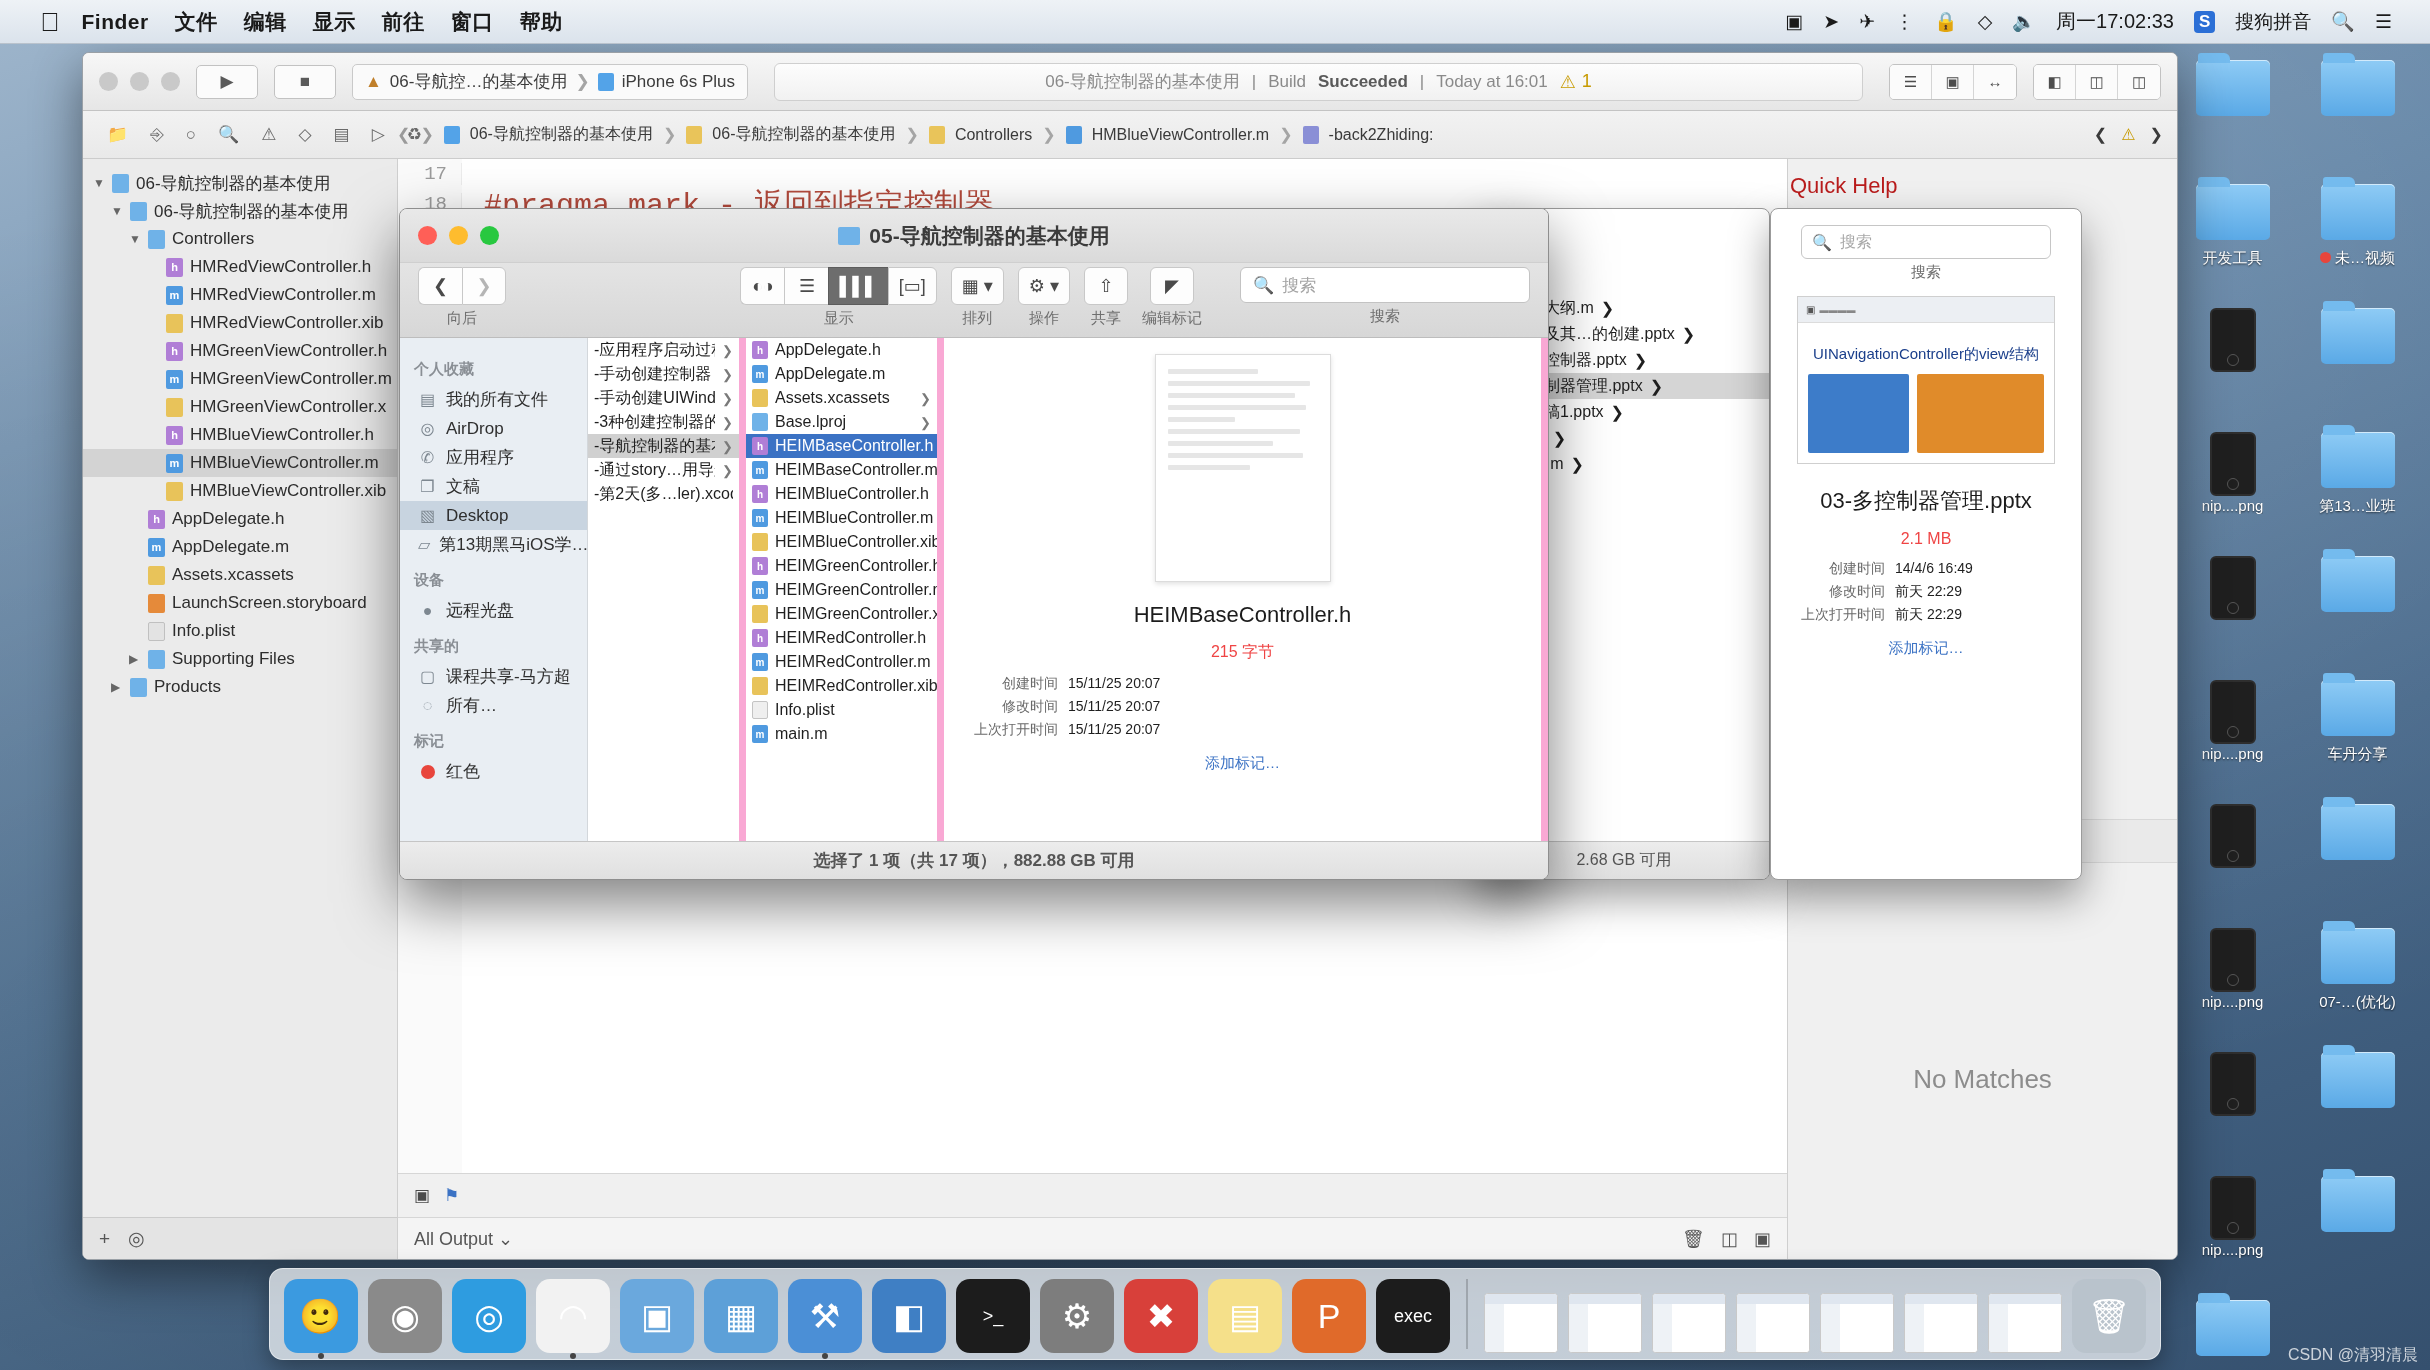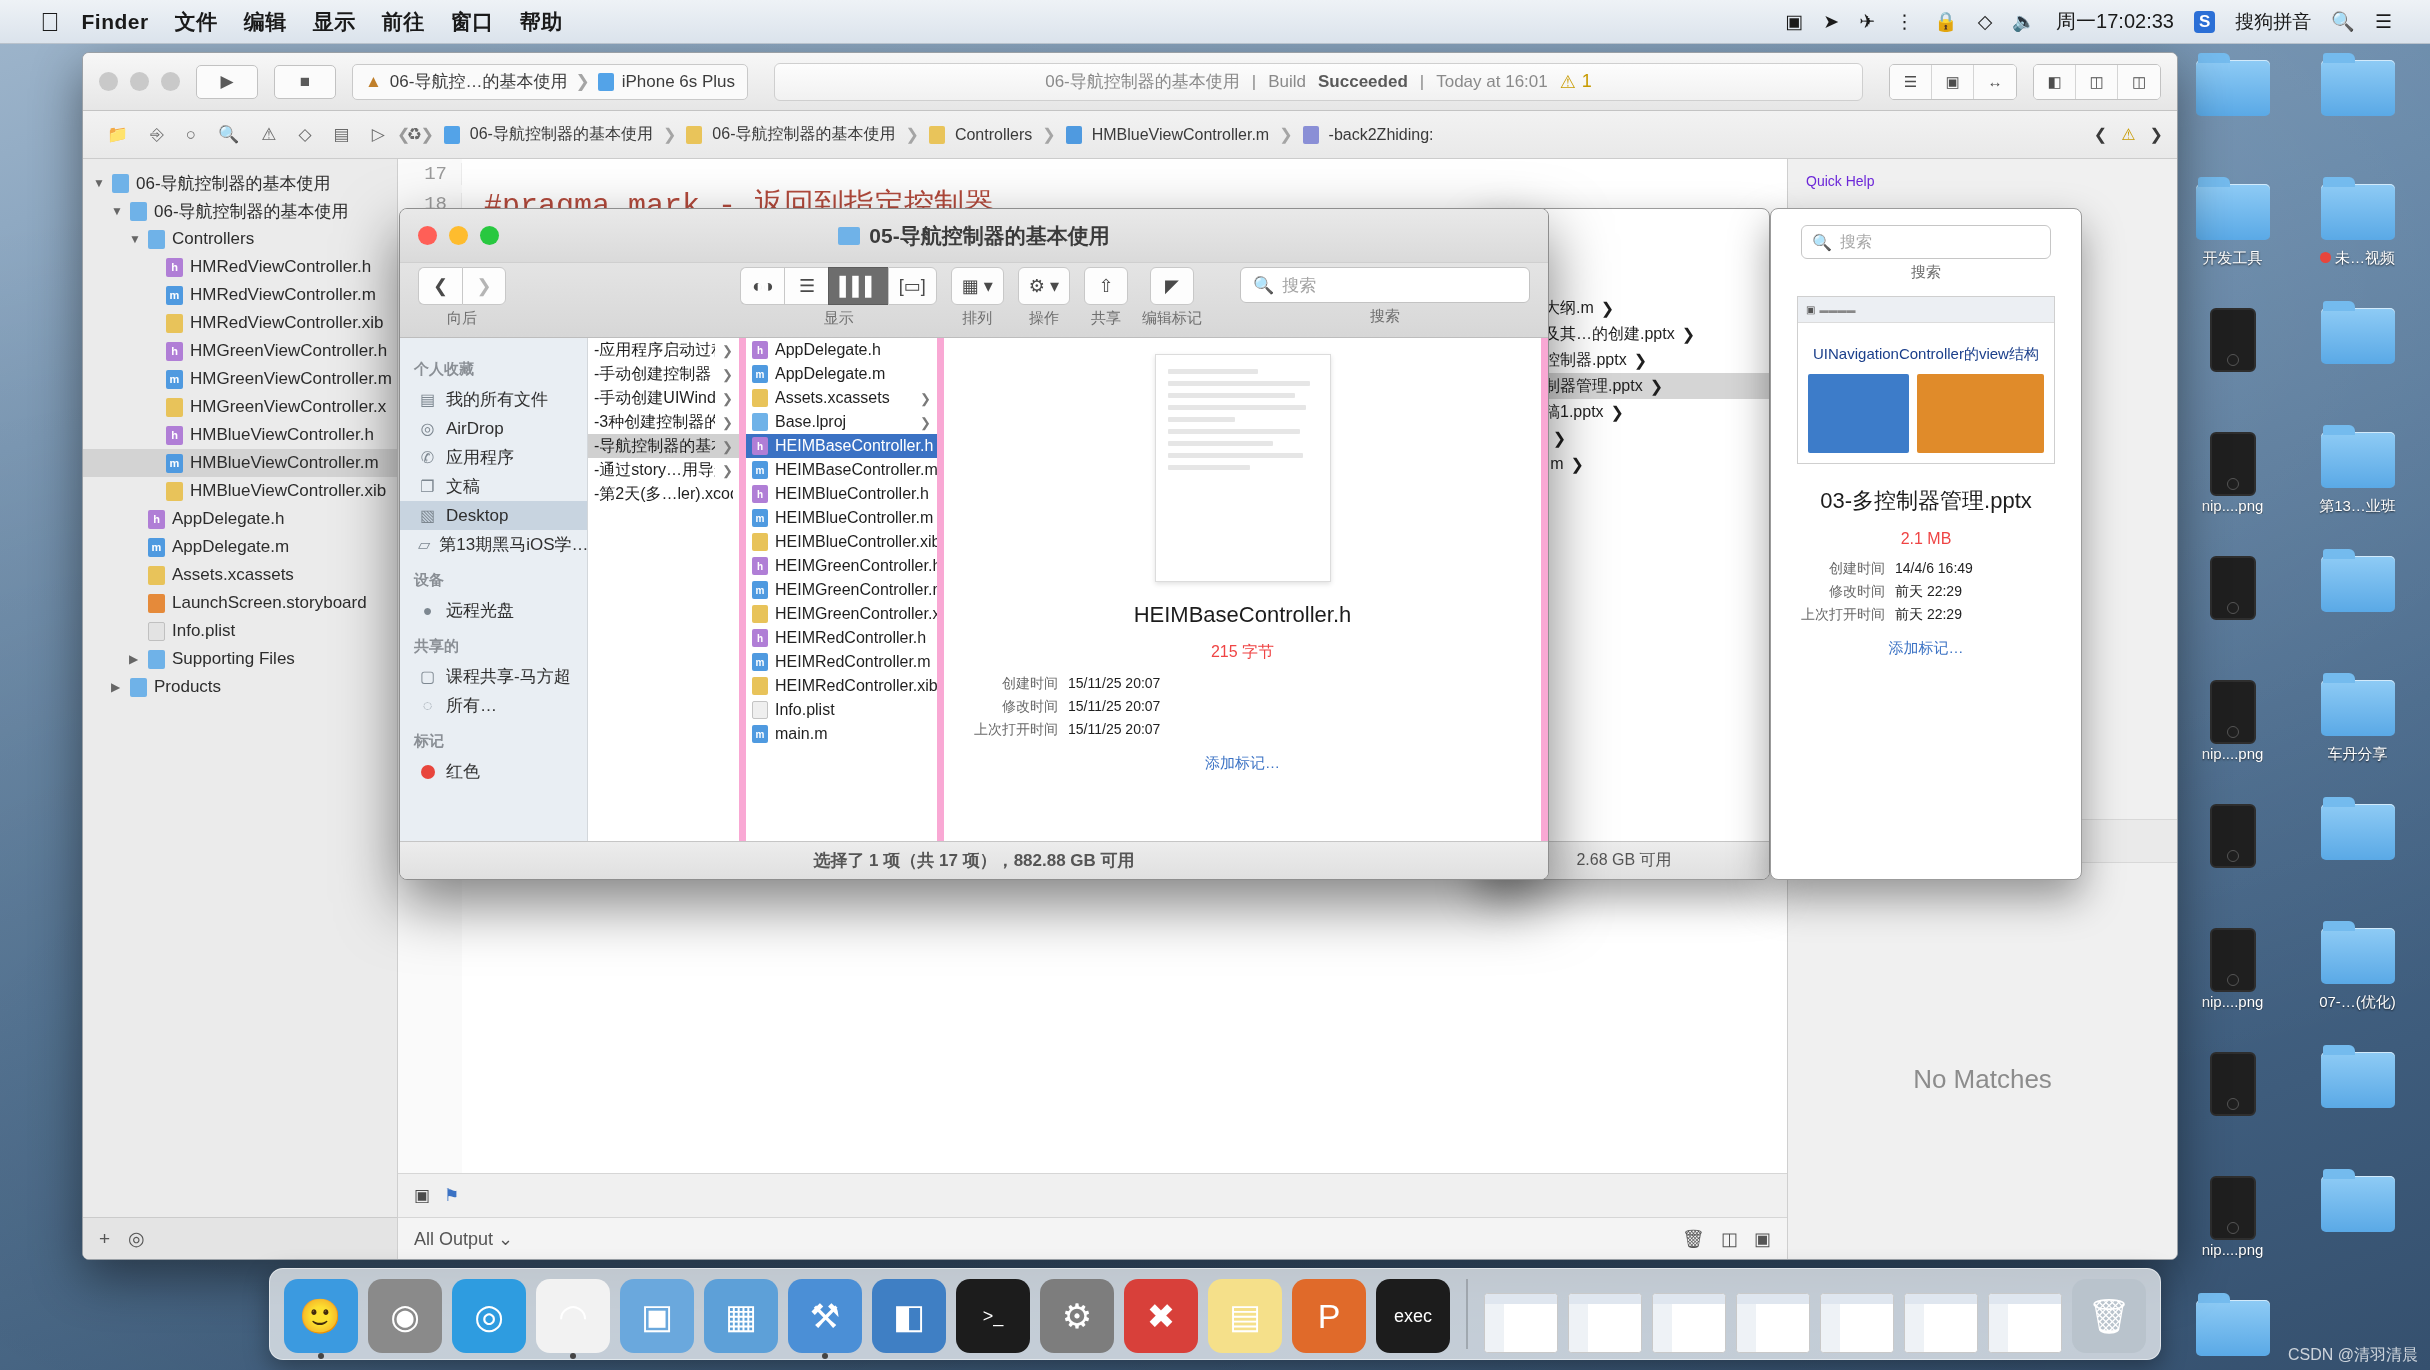--- a/index.html
+++ b/index.html
@@ -121,21 +121,21 @@
     display:flex; align-items:center; gap:14px; padding:0 16px; color:#4b4b4b; font-size:17px;
   }
   #console-bar{
     height:42px; border-top:1px solid #d6d6d6; background:#f4f4f4; display:flex; align-items:center;
     padding:0 16px; gap:14px; color:#555; font-size:18px;
   }
   
   #utility{
     width:390px; background:#f0f0f0; border-left:1px solid #cfcfcf; position:relative;
   }
-  #qh-title{ padding:14px 18px; font-size:14px; color:#6d28d9; }
+  #qh-title{ padding:14px 2px; font-size:22px; color:#b91c1c; }
   #qh-nomatch{ position:absolute; top:905px; width:100%; text-align:center; color:#8c8c8c; font-size:26px;}
   #util-strip{
     position:absolute; top:660px; left:0; width:100%; height:44px;
     border-top:1px solid #d8d8d8; border-bottom:1px solid #d8d8d8; background:#eaeaea;
     display:flex; align-items:center; justify-content:center; gap:42px; color:#6d6d6d; font-size:20px;
   }
   
   #finder{
     position:absolute; left:399px; top:208px; width:1150px; height:672px;
     background:#ececec; border:1px solid #8e8e8e; border-radius:8px;

